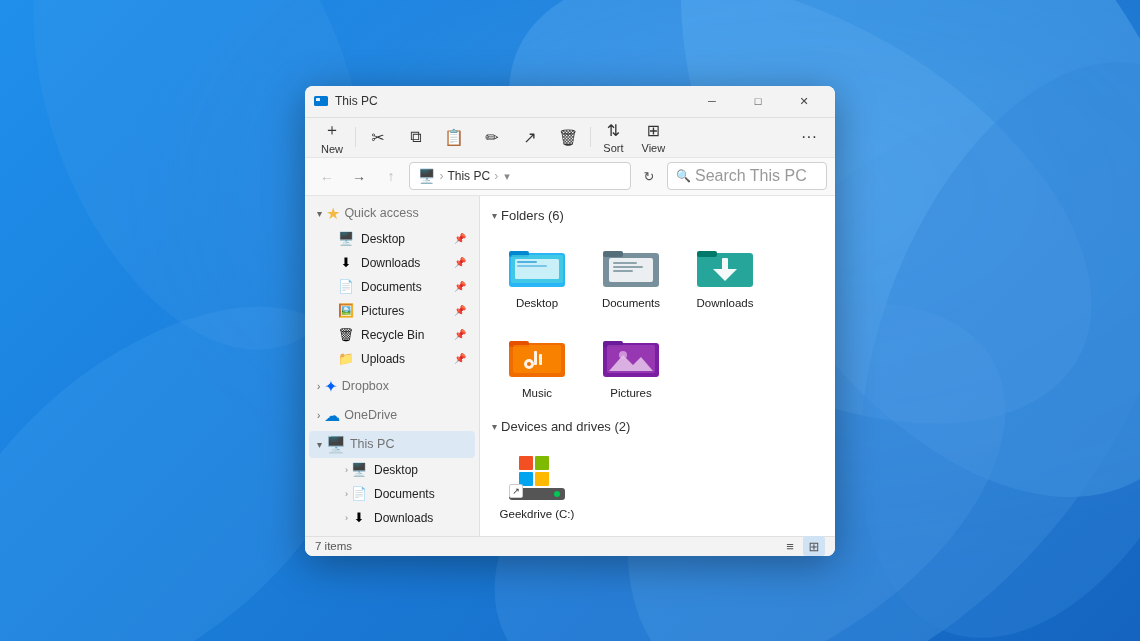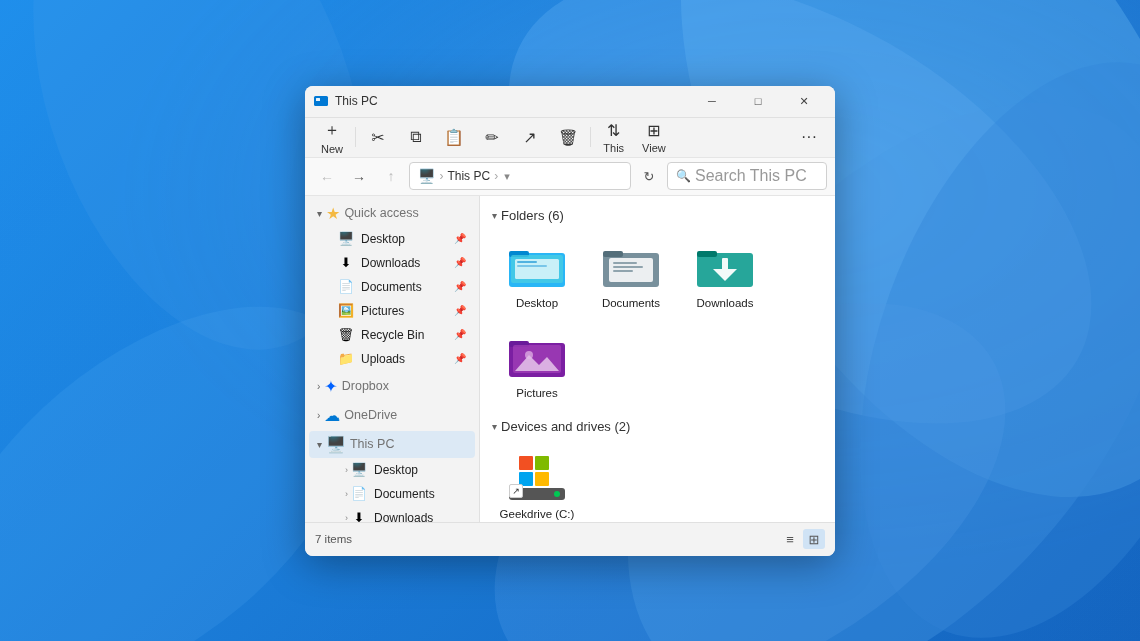--- a/index.html
+++ b/index.html
@@ -284,21 +284,21 @@
       margin-bottom: 4px;
       position: relative;
     }
     .drive-label {
       font-size: 11.5px;
       color: #222;
       text-align: center;
     }
     
     .status-bar {
-      height: 34px;
+      height: 20px;
       background: #f3f3f3;
       border-top: 1px solid #e0e0e0;
       display: flex;
       align-items: center;
       padding: 0 10px;
       font-size: 11.5px;
       color: #555;
       flex-shrink: 0;
       justify-content: space-between;
     }
@@ -393,21 +393,21 @@
     </div>
     <div class="toolbar-btn">
       <span class="tb-icon">↗</span>
     </div>
     <div class="toolbar-btn">
       <span class="tb-icon">🗑</span>
     </div>
     <div class="toolbar-sep"></div>
     <div class="toolbar-btn">
       <span class="tb-icon">⇅</span>
-      <span>This</span>
+      <span>Sort</span>
     </div>
     <div class="toolbar-btn">
       <span class="tb-icon">⊞</span>
       <span>View</span>
     </div>
     <div style="flex:1"></div>
     <div class="toolbar-btn tb-more">···</div>
   </div>
 
   <div class="address-bar">
@@ -553,20 +553,34 @@
               <rect x="2" y="10" width="20" height="6" rx="2" fill="#00796b"></rect>
               <g fill="white" opacity="0.95">
                 <rect x="27" y="17" width="6" height="12" rx="1"></rect>
                 <polygon points="18,28 30,40 42,28"></polygon>
               </g>
             </svg>
           </div>
           <span class="folder-label">Downloads</span>
         </div>
 
+        <div class="folder-item">
+          <div class="folder-icon-wrapper">
+            <svg width="60" height="50" viewBox="0 0 60 50">
+              <rect x="2" y="12" width="56" height="34" rx="3" fill="#ef6c00"></rect>
+              <rect x="2" y="10" width="20" height="6" rx="2" fill="#e65100"></rect>
+              <rect x="6" y="14" width="48" height="28" rx="2" fill="#ff8f00" opacity="0.6"></rect>
+              <circle cx="22" cy="33" r="5" fill="white" opacity="0.9"></circle>
+              <circle cx="22" cy="33" r="2" fill="#ef6c00"></circle>
+              <rect x="27" y="20" width="3" height="14" rx="1" fill="white" opacity="0.9"></rect>
+              <rect x="32" y="23" width="3" height="11" rx="1" fill="white" opacity="0.9"></rect>
+            </svg>
+          </div>
+          <span class="folder-label">Music</span>
+        </div>
 
         <div class="folder-item">
           <div class="folder-icon-wrapper">
             <svg width="60" height="50" viewBox="0 0 60 50">
               <rect x="2" y="12" width="56" height="34" rx="3" fill="#7b1fa2"></rect>
               <rect x="2" y="10" width="20" height="6" rx="2" fill="#6a1b9a"></rect>
               <rect x="6" y="14" width="48" height="28" rx="2" fill="#ab47bc" opacity="0.6"></rect>
               <circle cx="22" cy="24" r="4" fill="#ce93d8"></circle>
               <polygon points="8,40 22,24 32,34 40,26 52,40" fill="#e1bee7" opacity="0.9"></polygon>
             </svg>

